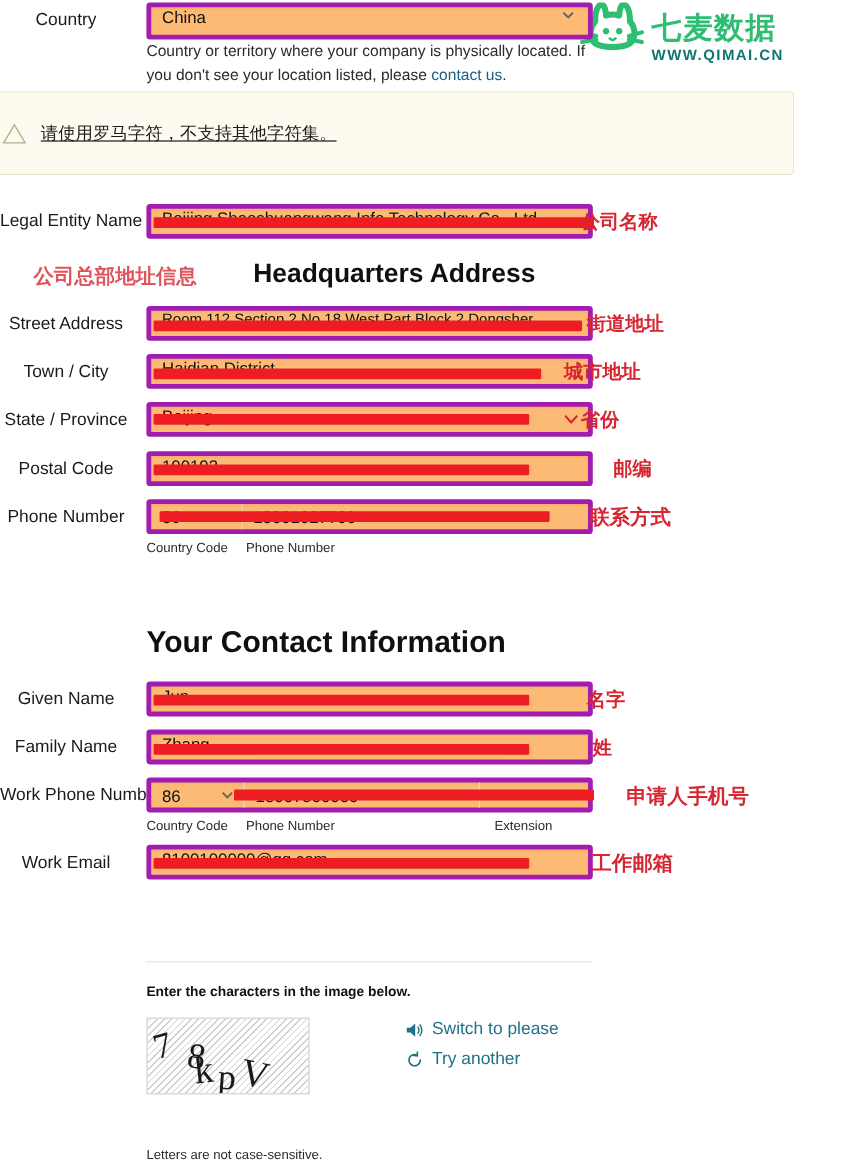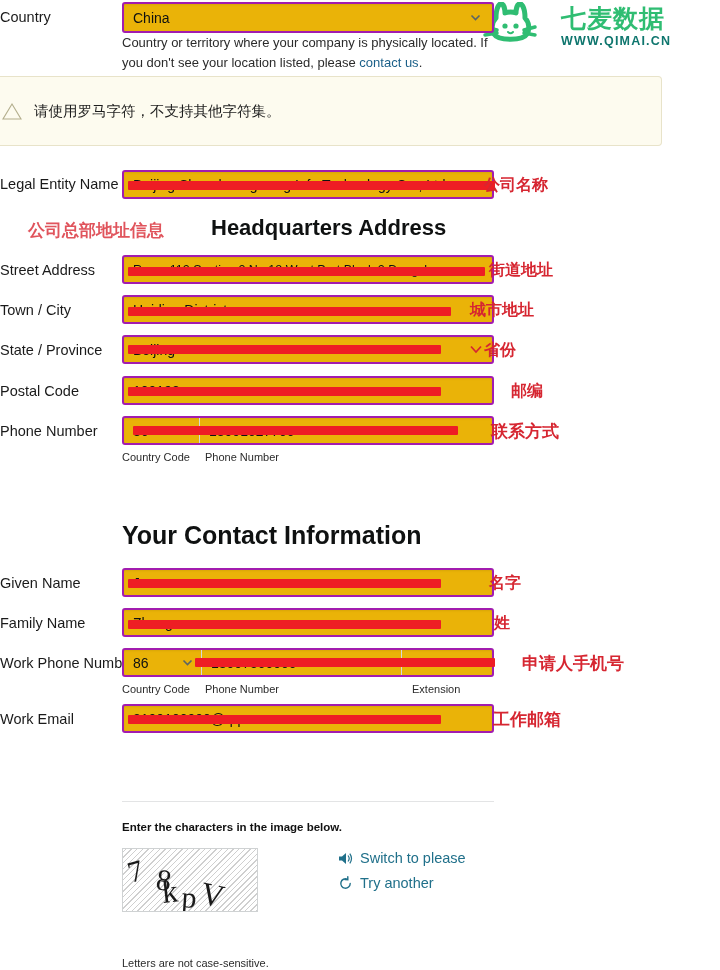--- a/index.html
+++ b/index.html
@@ -8,45 +8,45 @@
     background: #ffffff;
     font-family: "Liberation Sans", sans-serif;
     color: #111111;
     overflow: hidden;
   }
   .page { position: relative; width: 720px; height: 970px; }
 
   
   .logo-wrap {
     position: absolute; left: 483px; top: 2px;
-    display: flex; align-items: center; gap: 24px;
+    display: flex; align-items: flex-end; gap: 6px;
   }
   .logo-cat { width: 54px; height: 50px; display: block; }
   .logo-text { display: flex; flex-direction: column; justify-content: center; line-height: 1; }
   .logo-cn {
     font-size: 25px; font-weight: 700; color: #2fbd72;
     letter-spacing: 1px; font-family: "DejaVu Sans", sans-serif;
   }
   .logo-en {
     font-size: 12.5px; font-weight: 700; color: #0f766e;
     letter-spacing: 1.2px; margin-top: 4px;
   }
 
   
   .row { position: absolute; left: 0; width: 720px; }
   .lbl {
     position: absolute; left: 0; width: 110px;
-    text-align: left; font-size: 14.5px; color: #1a1a1a;
+    text-align: center; font-size: 14.5px; color: #1a1a1a;
     white-space: nowrap;
   }
   .fieldbox {
     position: absolute; left: 122px;
-    height: 29px; border: 2px solid #a21caf; border-radius: 3px;
-    background: #eab308; box-shadow: inset 0 1px 2px rgba(15,17,17,.08);
-    display: flex; align-items: center;
+    height: 29px; border: 4px solid #a21caf; border-radius: 3px;
+    background: #fdba74; box-shadow: inset 0 1px 2px rgba(15,17,17,.08);
+    display: flex; align-items: flex-start;
   }
   .fieldtext {
     font-size: 14px; color: #0f1111; padding-left: 9px;
     white-space: nowrap; overflow: hidden;
   }
 
   
   .redact {
     position: absolute; background: #ee1d24; height: 9px; border-radius: 1px;
     pointer-events: none;
@@ -68,20 +68,21 @@
   .banner {
     position: absolute; left: 0; top: 76px; width: 662px; height: 70px;
     background: #fdfbef; border: 1px solid #e8e3c9; border-left: none;
     border-radius: 0 4px 4px 0;
     display: flex; align-items: center;
   }
   .banner-tri { margin-left: 2px; width: 20px; height: 18px; flex: none; }
   .banner-txt {
     font-size: 14.5px; color: #1c1c1c; margin-left: 12px;
     font-family: "DejaVu Sans", sans-serif;
+    text-decoration: underline;
   }
 
   
   .heading {
     position: absolute; font-size: 22px; font-weight: 700;
     color: #0f1111; white-space: nowrap;
   }
   .ann {
     position: absolute; color: #d62631; white-space: nowrap;
     font-family: "DejaVu Sans", sans-serif; font-weight: 600;

